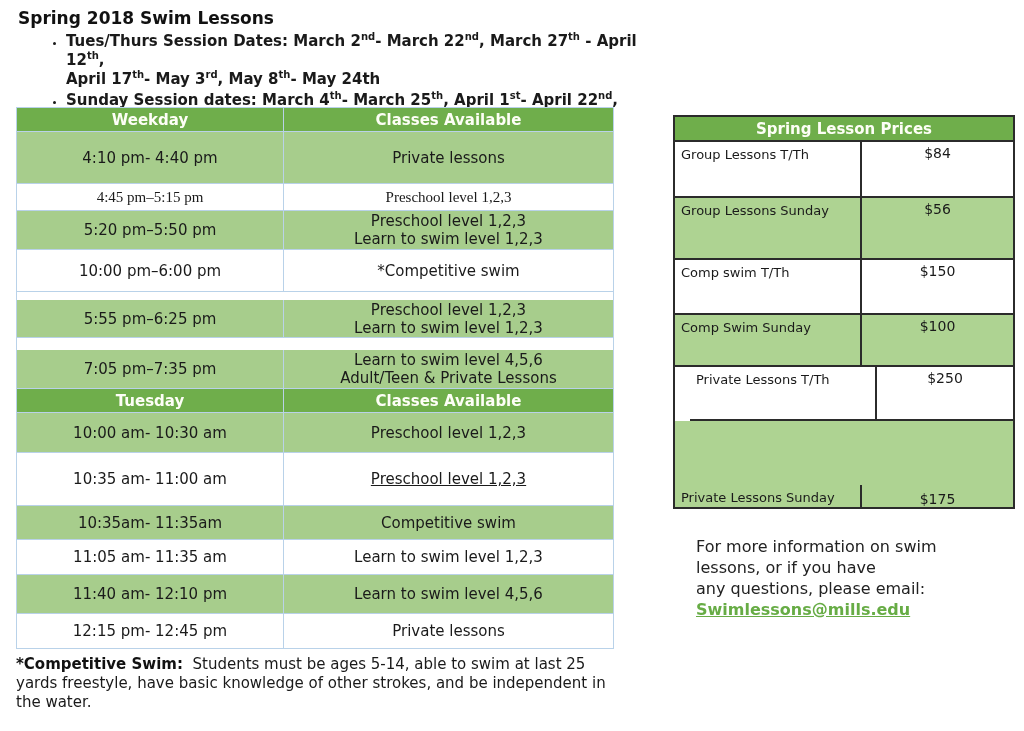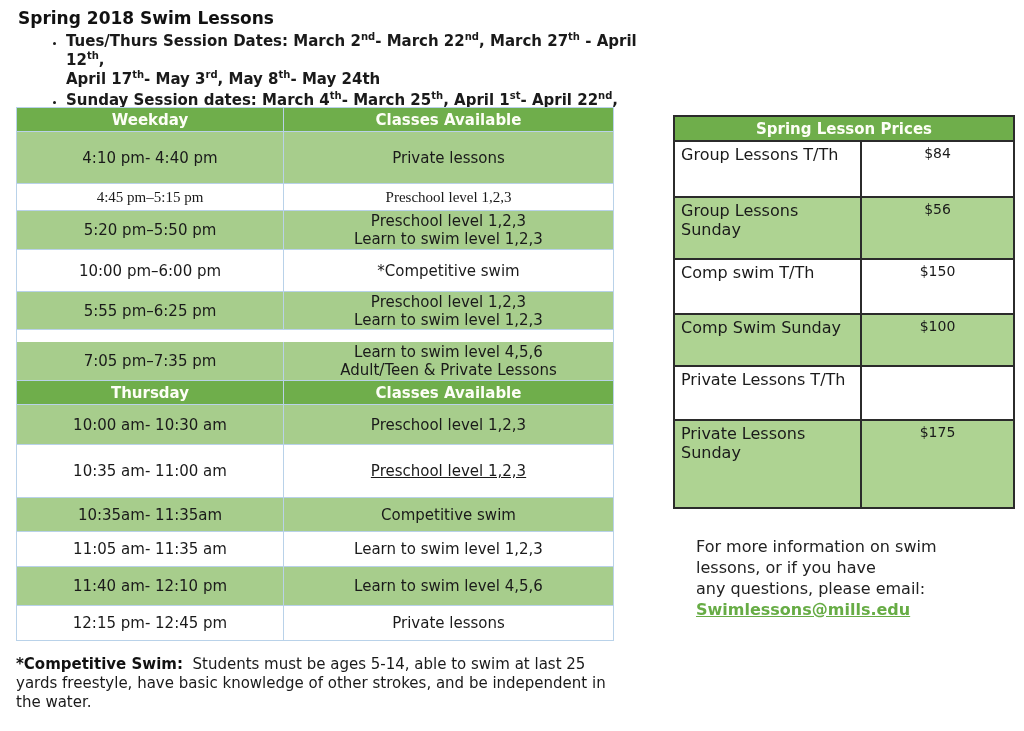--- a/index.html
+++ b/index.html
@@ -33,21 +33,21 @@
   .sched-c1{width:267px;border-right:1px solid var(--schedule-border);display:flex;align-items:center;justify-content:center;font-size:15px;}
   .sched-c2{flex:1;display:flex;flex-direction:column;align-items:center;justify-content:center;text-align:center;font-size:15px;line-height:18px;}
   .sched-row.hdr .sched-c1,.sched-row.hdr .sched-c2{font-size:15px;}
   .underline{text-decoration:underline;}
   
   .prices{position:absolute;left:673px;top:115px;width:342px;border:2px solid var(--price-border);background:#fff;}
   .prices-title{background:var(--header-green);color:#fdfef6;font-weight:bold;font-size:15px;text-align:center;height:25px;line-height:25px;border-bottom:2px solid var(--price-border);}
   .price-row{display:flex;border-bottom:2px solid var(--price-border);align-items:stretch;}
   .price-row:last-child{border-bottom:none;}
   .price-row.green{background:var(--price-row-green);}
-  .price-label{width:187px;border-right:2px solid var(--price-border);padding:3px 6px 0 6px;font-size:16px;line-height:19px;}
+  .price-label{width:187px;border-right:2px solid var(--price-border);padding:3px 6px 0 6px;font-size:13px;line-height:19px;}
   .price-value{flex:1;text-align:center;padding-top:3px;font-size:14px;}
   
   .contact{position:absolute;left:696px;top:536px;font-size:16px;line-height:21px;color:#222;}
   .email-link{color:var(--link-green);font-weight:bold;text-decoration:underline;cursor:pointer;}
   
   .note{position:absolute;left:16px;top:655px;width:612px;font-size:15px;line-height:19px;white-space:pre-wrap;}
   .note b{color:#111;}
 </style>
 </head>
 <body>
@@ -83,36 +83,36 @@
         <div>Preschool level 1,2,3</div>
         <div>Learn to swim level 1,2,3</div>
       </div>
     </div>
     <div class="sched-row" style="min-height: 42px;">
       <div class="sched-c1">10:00 pm–6:00 pm</div>
       <div class="sched-c2">
         <div>*Competitive swim</div>
       </div>
     </div>
-    <div class="sched-row green" style="min-height: 38px;">
+    <div class="sched-row green" style="min-height: 38px; margin-top: 8px;">
       <div class="sched-c1">5:55 pm–6:25 pm</div>
       <div class="sched-c2">
         <div>Preschool level 1,2,3</div>
         <div>Learn to swim level 1,2,3</div>
       </div>
     </div>
     <div class="sched-row green" style="min-height: 39px; margin-top: 12px;">
       <div class="sched-c1">7:05 pm–7:35 pm</div>
       <div class="sched-c2">
         <div>Learn to swim level 4,5,6</div>
         <div>Adult/Teen &amp; Private Lessons</div>
       </div>
     </div>
     <div class="sched-row hdr" style="min-height: 24px;">
-      <div class="sched-c1">Thursday</div>
+      <div class="sched-c1">Tuesday</div>
       <div class="sched-c2">Classes Available</div>
     </div>
     <div class="sched-row green" style="min-height: 40px;">
       <div class="sched-c1">10:00 am- 10:30 am</div>
       <div class="sched-c2">
         <div>Preschool level 1,2,3</div>
       </div>
     </div>
     <div class="sched-row" style="min-height: 53px;">
       <div class="sched-c1">10:35 am- 11:00 am</div>
@@ -158,24 +158,25 @@
         <div class="price-value">$56</div>
       </div>
       <div class="price-row" style="min-height: 55px;">
         <div class="price-label">Comp swim T/Th</div>
         <div class="price-value">$150</div>
       </div>
       <div class="price-row green" style="min-height: 52px;">
         <div class="price-label">Comp Swim Sunday</div>
         <div class="price-value">$100</div>
       </div>
-      <div class="price-row" style="min-height: 54px;">
+      <div class="price-row" style="min-height: 54px; margin-left: 15px;">
         <div class="price-label">Private Lessons T/Th</div>
+        <div class="price-value">$250</div>
       </div>
-      <div class="price-row green" style="min-height: 86px;">
+      <div class="price-row green" style="min-height: 86px; align-items: flex-end;">
         <div class="price-label">Private Lessons Sunday</div>
         <div class="price-value">$175</div>
       </div>
     </div>
 </div>
 
 <div class="contact">
   <div id="contact-lines">
       <div>For more information on swim</div>
       <div>lessons, or if you have</div>

